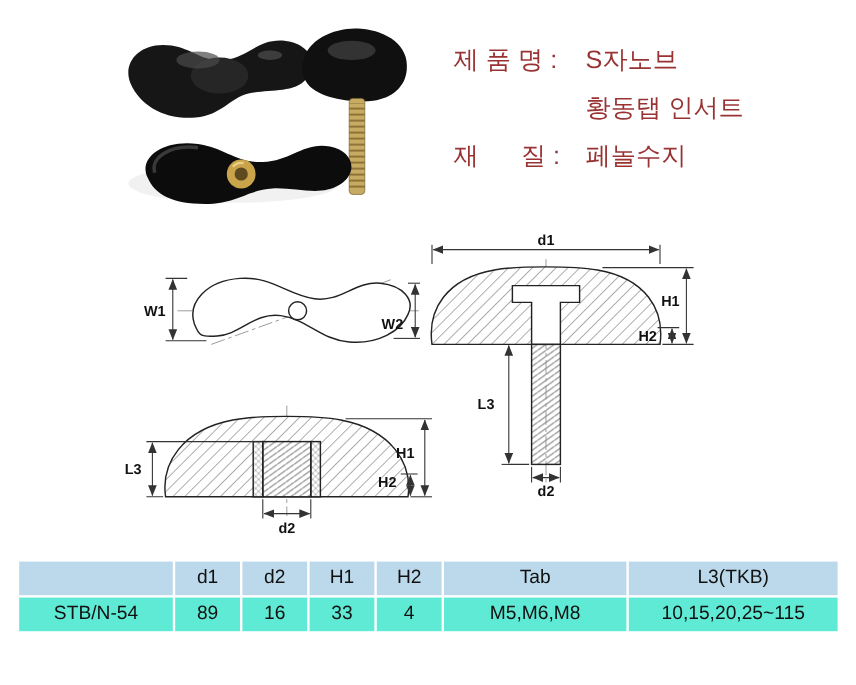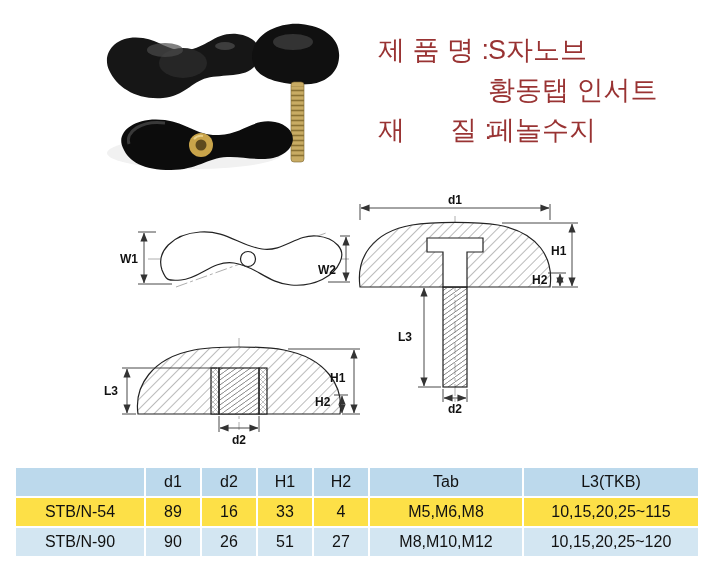--- a/index.html
+++ b/index.html
@@ -5,41 +5,41 @@
   html,body { margin:0; padding:0; background:#fff; }
   .page {
     position:relative; width:713px; height:571px; background:#ffffff;
     font-family:"Liberation Sans", sans-serif; overflow:hidden;
   }
 
   
   .photo { position:absolute; left:95px; top:8px; }
 
   
-  .info { position:absolute; left:378px; top:30px; color:#993333; font-size:27px; }
+  .info { position:absolute; left:378px; top:30px; color:#993333; font-size:21px; }
   .info-row { display:flex; height:40px; align-items:center; }
   .info-label { width:110px; white-space:pre; }
   .info-value { white-space:pre; }
 
   
   .diagram { position:absolute; left:98px; top:192px; }
   .part { stroke:#222; stroke-width:1.2; }
   .cl   { stroke:#999; stroke-width:0.8; stroke-dasharray:12 3 3 3; fill:none; }
   .ext,.dim { stroke:#333; stroke-width:0.9; fill:none; }
   .dlabel { font-family:"Liberation Sans", sans-serif; font-size:12px; font-weight:bold; fill:#111; }
 
   
   .spec-table {
     position:absolute; left:14px; top:466px; width:686px;
     border-collapse:separate; border-spacing:2px; table-layout:fixed;
     font-size:16px; color:#111;
   }
   .spec-table th, .spec-table td { text-align:center; padding:5px 2px; font-weight:normal; }
   .spec-table th { background:#bcd9ec; }
-  .spec-table tr.r0 td { background:#fde047; }
+  .spec-table tr.r0 td { background:#5eead4; }
   .spec-table tr.r1 td { background:#d3e6f2; }
 </style>
 </head>
 <body>
 
 <div class="page">
 
   <svg class="photo" width="260" height="190" viewBox="0 0 260 190">
     <defs>
       <pattern id="pthread" width="13" height="5" patternUnits="userSpaceOnUse">
@@ -197,25 +197,16 @@
       </tr>
       <tr class="r0">
         <td>STB/N-54</td>
         <td>89</td>
         <td>16</td>
         <td>33</td>
         <td>4</td>
         <td>M5,M6,M8</td>
         <td>10,15,20,25~115</td>
       </tr>
-      <tr class="r1">
-        <td>STB/N-90</td>
-        <td>90</td>
-        <td>26</td>
-        <td>51</td>
-        <td>27</td>
-        <td>M8,M10,M12</td>
-        <td>10,15,20,25~120</td>
-      </tr>
     </tbody>
   </table>
 
 </div>
 
 </body></html>

